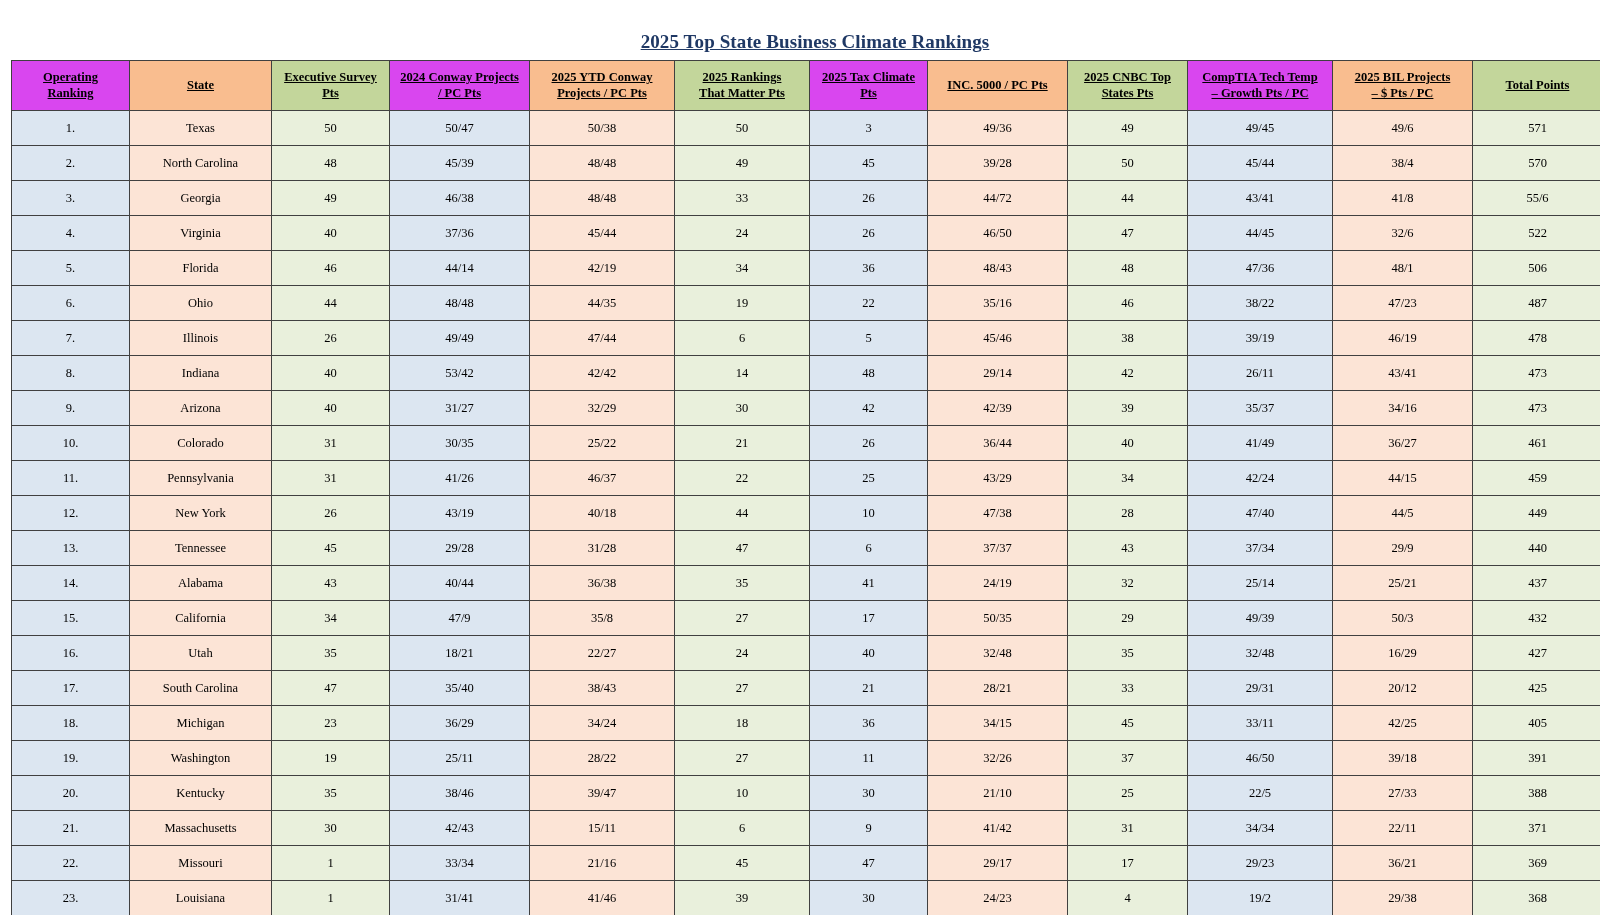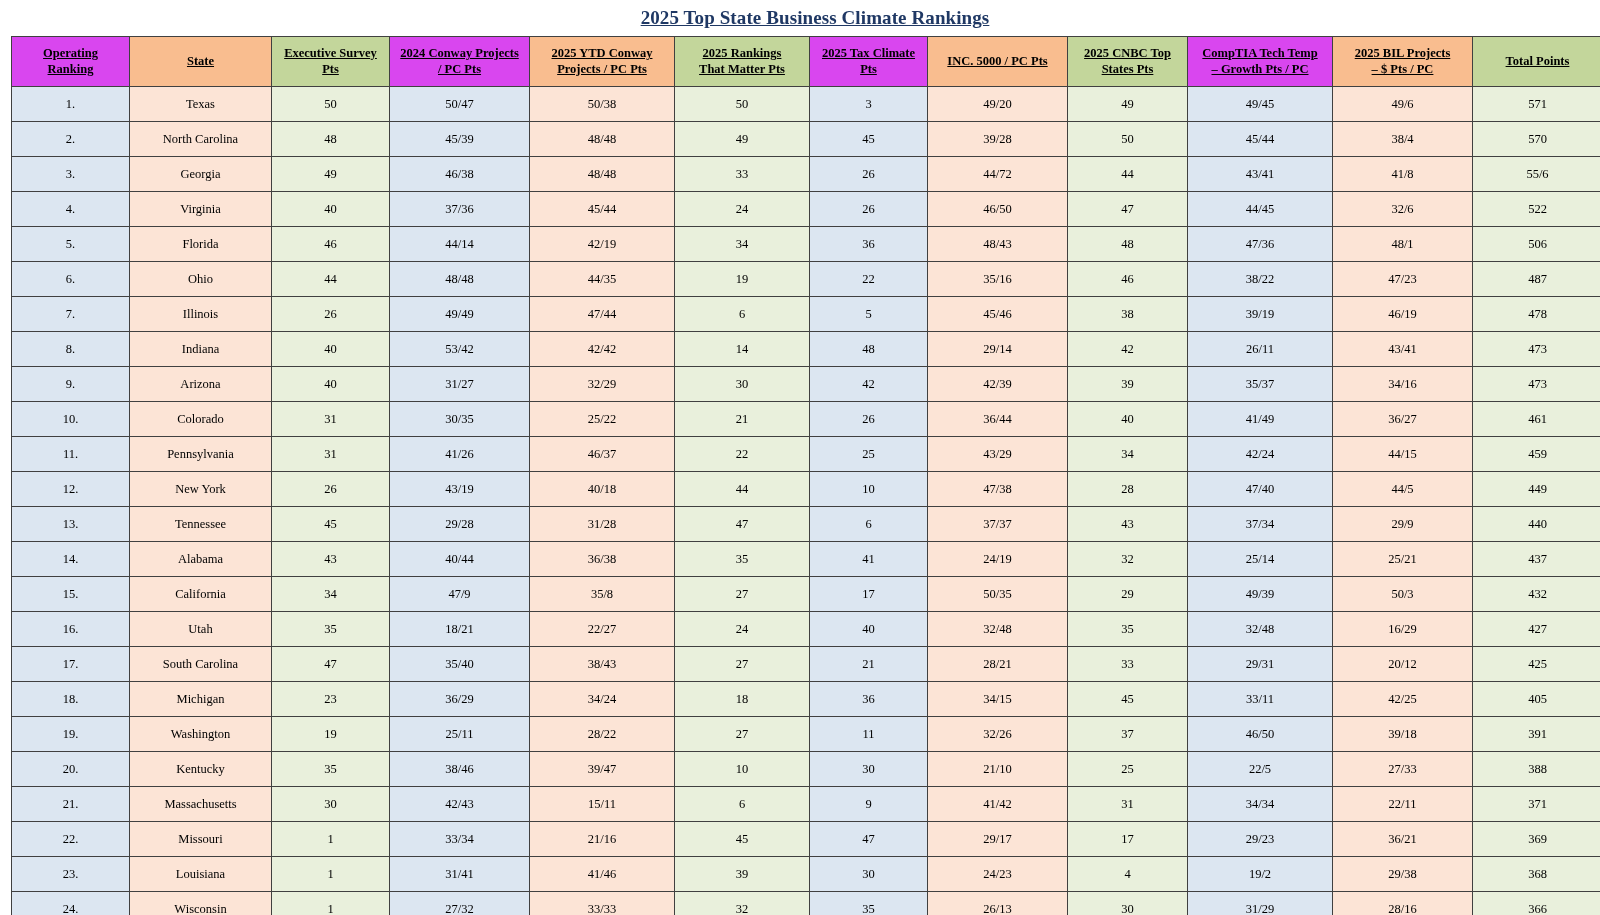--- a/index.html
+++ b/index.html
@@ -18,20 +18,21 @@
     height: 915px;
     position: relative;
     box-sizing: border-box;
   }
   #title-bar {
     height: 36px;
     display: flex;
     align-items: center;
     justify-content: center;
     padding-left: 30px;
+    margin-top: 24px;
   }
   #page-title {
     font-size: 19px;
     font-weight: bold;
     color: #1f3864;
     text-decoration: underline;
     letter-spacing: 0.1px;
     white-space: nowrap;
   }
   table {
@@ -128,21 +129,21 @@
     </thead>
     <tbody id="table-body">
         <tr>
           <td class="c-blue">1.</td>
           <td class="c-orange">Texas</td>
           <td class="c-green">50</td>
           <td class="c-blue">50/47</td>
           <td class="c-orange">50/38</td>
           <td class="c-green">50</td>
           <td class="c-blue">3</td>
-          <td class="c-orange">49/20</td>
+          <td class="c-orange">49/36</td>
           <td class="c-green">49</td>
           <td class="c-blue">49/45</td>
           <td class="c-orange">49/6</td>
           <td class="c-green">571</td>
         </tr>
         <tr>
           <td class="c-blue">2.</td>
           <td class="c-orange">North Carolina</td>
           <td class="c-green">48</td>
           <td class="c-blue">45/39</td>

